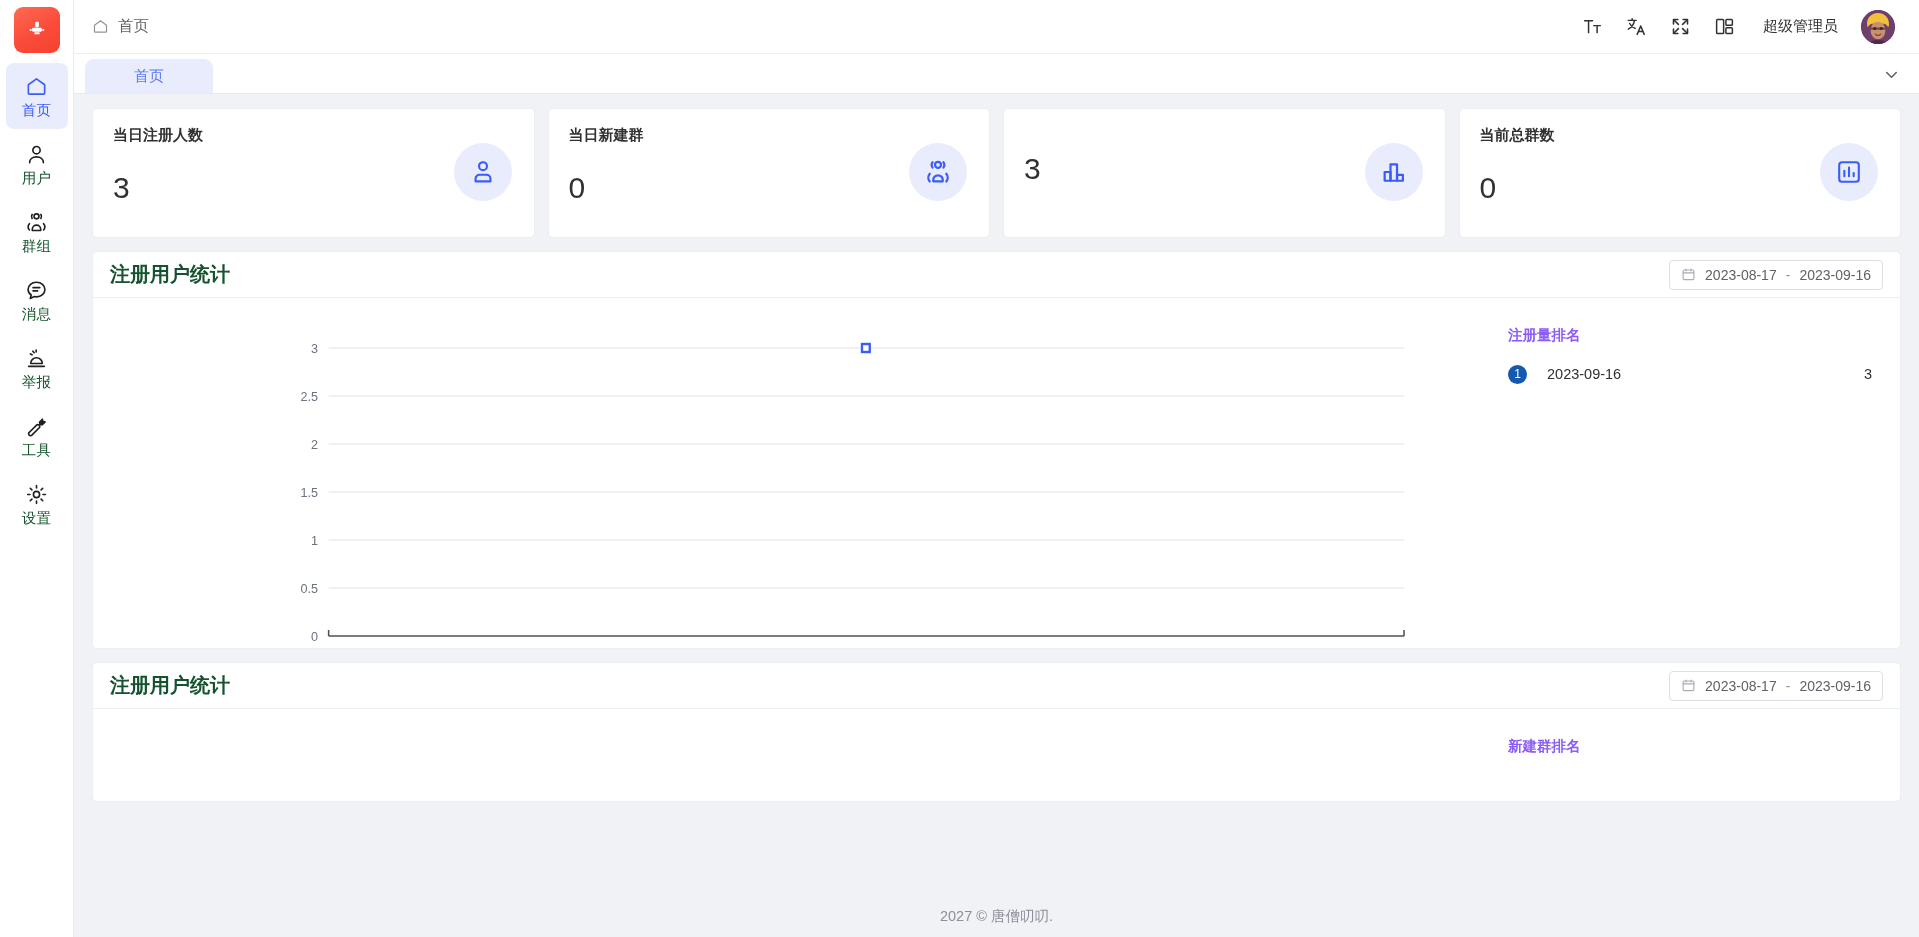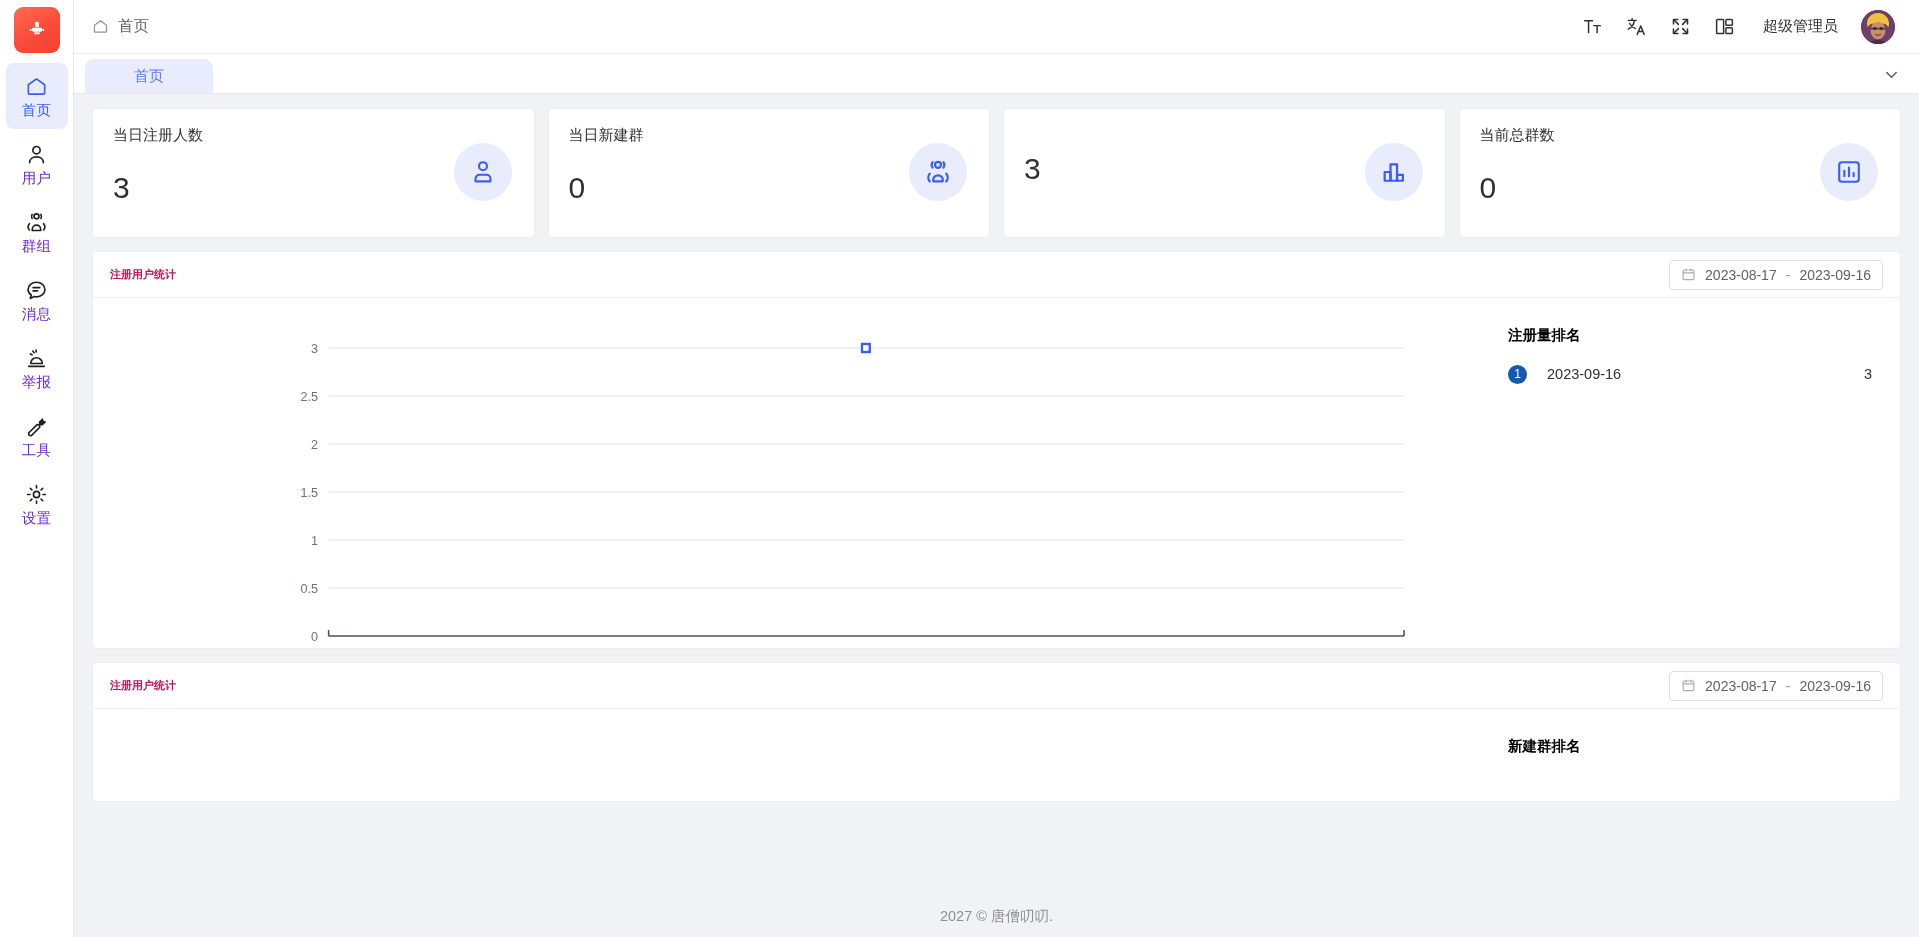--- a/index.html
+++ b/index.html
@@ -24,21 +24,21 @@
     border-radius: 9px;
     background: linear-gradient(150deg, #ff6a52 0%, #fa4b3a 55%, #f5412f 100%);
     display: flex; align-items: center; justify-content: center;
     flex: 0 0 auto;
   }
   .logo svg { display: block; }
   .nav-item {
     width: 62px; height: 66px; margin-bottom: 2px;
     display: flex; flex-direction: column; align-items: center; justify-content: center;
     border-radius: 8px; cursor: pointer; gap: 5px;
-    color: #6d28d9;
+    color: #14532d;
   }
   .nav-item .nav-label { font-size: 14.5px; line-height: 1; letter-spacing: .3px; }
   .nav-item.active { background: #e8ecfd; color: #3b5cf5; }
   .nav-item.active svg { stroke: #3b5cf5; }
   .nav-item svg { stroke: #1f1f1f; display: block; }
 
   
   .right { flex: 1; display: flex; flex-direction: column; height: 937px; min-width: 0; background: #f0f2f5; }
 
   
@@ -82,52 +82,52 @@
     flex: 1; overflow: hidden; padding: 14px 18px 0 18px;
     display: flex; flex-direction: column; min-height: 0;
   }
 
   
   .cards { display: flex; gap: 13px; }
   .card {
     flex: 1; background: #fff; border: 1px solid #ebeef2; border-radius: 5px;
     height: 130px; padding: 17px 20px 0 20px; position: relative;
   }
-  .card-title { font-size: 15px; color: #303133; }
+  .card-title { font-size: 15px; color: #303133; font-weight: bold; }
   .card-value { font-size: 30px; color: #303133; margin-top: 26px; font-weight: 400; }
   .card-icon {
     position: absolute; right: 22px; top: 34px;
     width: 58px; height: 58px; border-radius: 50%;
     background: #e8ecfd; display: flex; align-items: center; justify-content: center;
   }
   .card-icon svg { display: block; }
 
   
   .panel {
     background: #fff; border: 1px solid #ebeef2; border-radius: 5px;
     margin-top: 13px; display: flex; flex-direction: column;
   }
   .panel-head {
     height: 46px; flex: 0 0 46px; border-bottom: 1px solid #ebeef2;
     display: flex; align-items: center; justify-content: space-between;
     padding: 0 17px;
   }
-  .panel-title { font-size: 11px; color: #be185d; font-weight: bold; }
+  .panel-title { font-size: 20px; color: #14532d; font-weight: bold; }
   .daterange {
     height: 30px; border: 1px solid #dcdfe6; border-radius: 4px;
     display: flex; align-items: center; gap: 9px; padding: 0 11px;
     font-size: 14px; color: #606266; cursor: pointer; background: #fff;
   }
   .daterange svg { display: block; flex: 0 0 auto; }
   .dr-sep { color: #909399; }
 
   .panel-body { flex: 1; display: flex; min-height: 0; }
   .chart-area { flex: 1 1 auto; position: relative; min-width: 0; }
   .rank-area { flex: 0 0 430px; padding: 28px 28px 0 38px; }
-  .rank-title { font-size: 14.5px; color: #000000; font-weight: bold; margin-bottom: 16px; }
+  .rank-title { font-size: 14.5px; color: #8b5cf6; font-weight: bold; margin-bottom: 16px; }
   .rank-row { display: flex; align-items: center; font-size: 14.5px; color: #303133; height: 26px; }
   .rank-badge {
     width: 19px; height: 19px; border-radius: 50%; background: #1558b0; color: #fff;
     font-size: 12px; display: flex; align-items: center; justify-content: center;
     margin-right: 20px; flex: 0 0 auto;
   }
   .rank-label { flex: 1; }
   .rank-count { color: #303133; }
 
   

